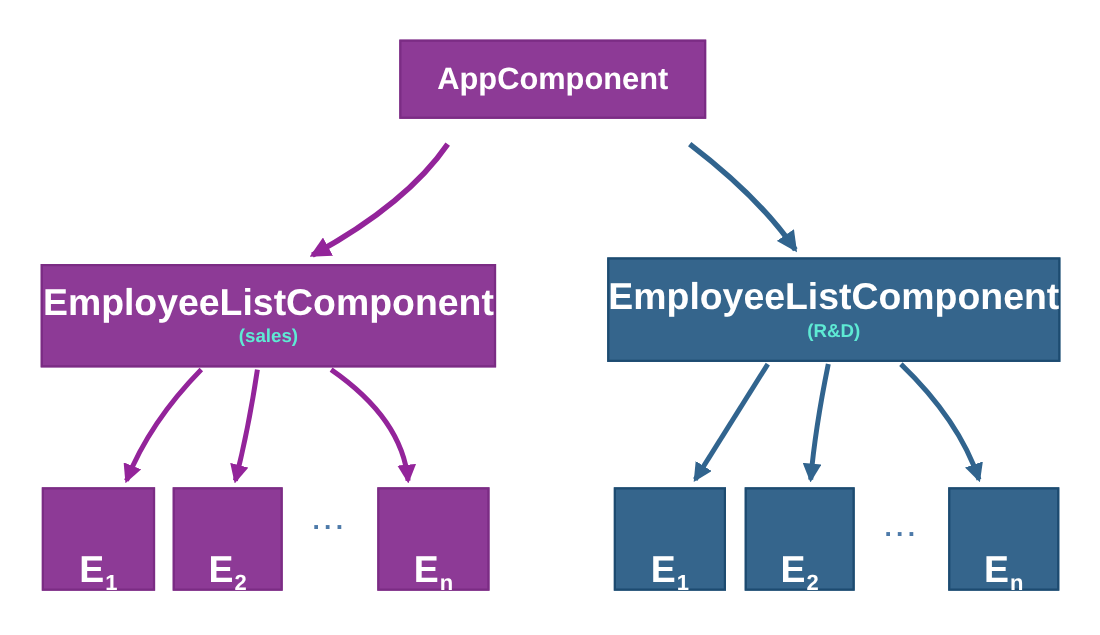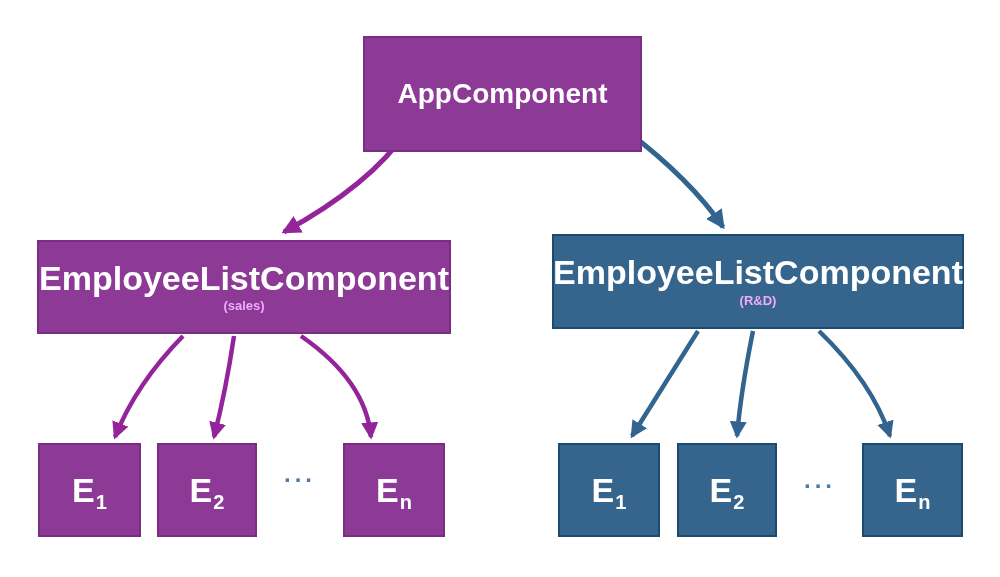--- a/index.html
+++ b/index.html
@@ -25,22 +25,22 @@
     align-items: center;
     justify-content: center;
     color: #ffffff;
     font-weight: bold;
     text-align: center;
   }
   .purple { background: #8d3a96; border: 2px solid #7b2c84; }
   .blue   { background: #35658c; border: 2px solid #1d4b70; }
   .root-label   { font-size: 28px; line-height: 1; }
   .branch-label { font-size: 34px; line-height: 1.05; }
-  .branch-sub   { font-size: 13px; line-height: 1.1; margin-top: 3px; color: #f0abfc; }
-  .leaf { font-size: 34px; }
+  .branch-sub   { font-size: 17px; line-height: 1.1; margin-top: 3px; color: #5eead4; }
+  .leaf { font-size: 34px; justify-content: flex-end; }
   .leaf .e-row { display: inline-block; line-height: 1; }
   .e-sub {
     font-size: 20px;
     position: relative;
     top: 7px;
     margin-left: 1px;
   }
   .ellipsis {
     position: absolute;
     width: 48px;
@@ -72,21 +72,21 @@
 
     <path d="M 183 336 Q 136 384 115 437" fill="none" stroke="#93249a" stroke-width="4.5" marker-end="url(#ah-purple)"></path>
     <path d="M 234 336 Q 226 390 214 437" fill="none" stroke="#93249a" stroke-width="4.5" marker-end="url(#ah-purple)"></path>
     <path d="M 301 336 Q 366 381 371 437" fill="none" stroke="#93249a" stroke-width="4.5" marker-end="url(#ah-purple)"></path>
 
     <path d="M 698 331 Q 662 388 632 436" fill="none" stroke="#31648e" stroke-width="4.5" marker-end="url(#ah-blue)"></path>
     <path d="M 753 331 Q 741 390 737 436" fill="none" stroke="#31648e" stroke-width="4.5" marker-end="url(#ah-blue)"></path>
     <path d="M 819 331 Q 872 382 890 436" fill="none" stroke="#31648e" stroke-width="4.5" marker-end="url(#ah-blue)"></path>
   </svg>
 
-  <div class="node purple" style="left:363px; top:36px; width:279px; height:116px;">
+  <div class="node purple" style="left:363px; top:36px; width:279px; height:72px;">
     <div class="root-label">AppComponent</div>
   </div>
 
   <div class="node purple" style="left:37px; top:240px; width:414px; height:94px;">
     <div class="branch-label">EmployeeListComponent</div>
     <div class="branch-sub">(sales)</div>
   </div>
 
   <div class="node blue" style="left:552px; top:234px; width:412px; height:95px;">
     <div class="branch-label">EmployeeListComponent</div>

